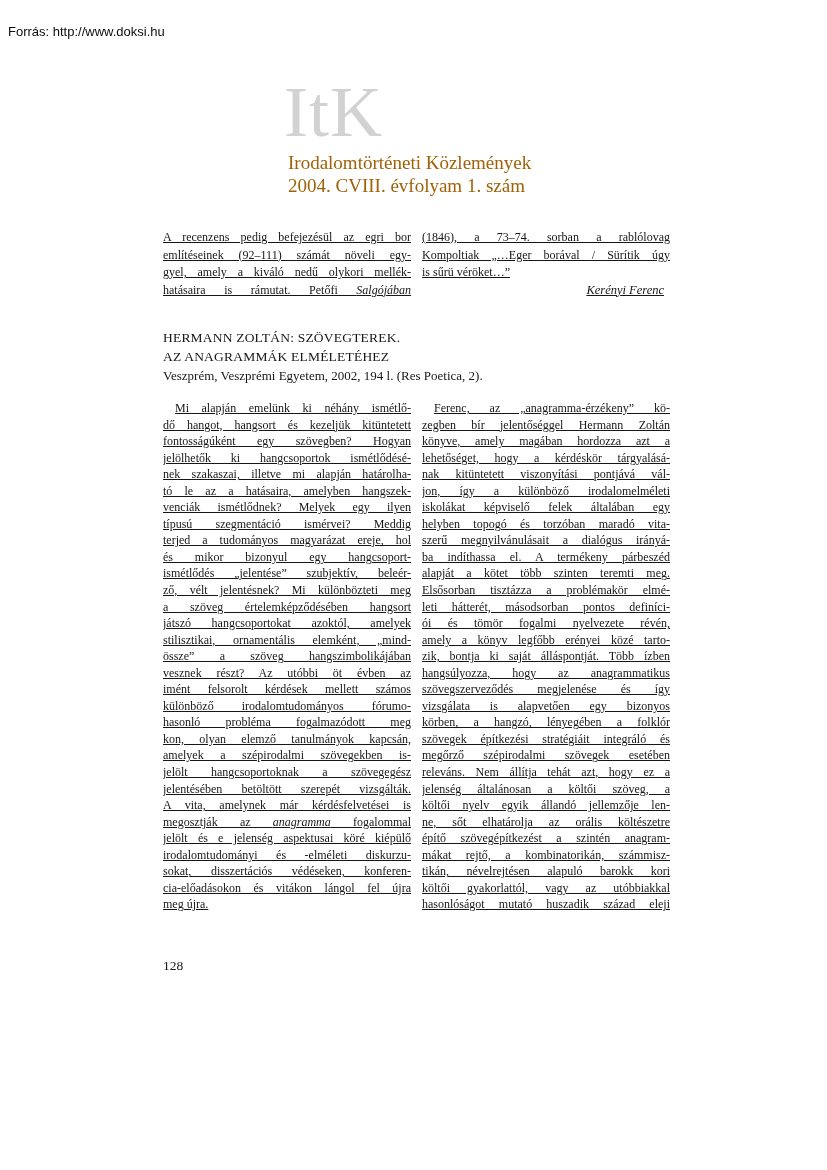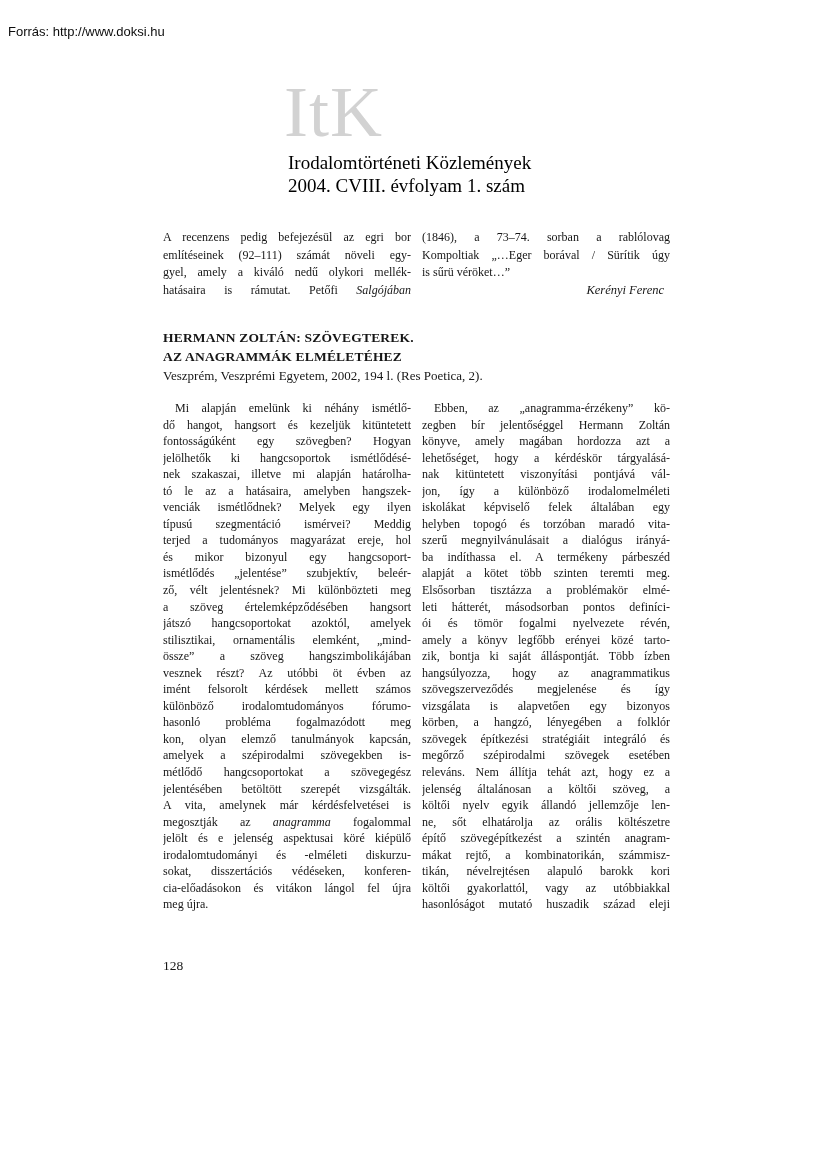--- a/index.html
+++ b/index.html
@@ -13,49 +13,49 @@
   }
   .masthead-logo {
     position:absolute; left:284px; top:76px;
     font-size:72px; line-height:72px; color:#cfcfcf; letter-spacing:1px;
   }
   .masthead-sub {
     position:absolute; left:288px; top:151px;
     font-size:19px; line-height:23px; color:#d6d6d6;
   }
   .cols { position:absolute; left:163px; width:507px; display:flex; gap:11px; }
-  .col { width:248px; }
+  .col { width:248px;text-decoration:underline; }
   .intro-cols { top:229px; }
   .body-cols  { top:400px; }
   .tline {
     font-size:12px; line-height:17.5px; height:17.5px; overflow:hidden;
     text-align:justify; text-align-last:justify; white-space:normal;
   }
   .body-cols .tline { line-height:16.55px; height:16.55px; }
   .tline.noj { text-align-last:left; }
   .tline.ind { text-indent:12px; }
   .author-line {
     font-size:12.5px; line-height:17.5px; height:17.5px;
     text-align:right; padding-right:6px; font-style:italic;
   }
   .heading { position:absolute; left:163px; top:328px; width:507px; }
-  .heading .ht { font-weight:bold; font-size:13.5px; line-height:19px; letter-spacing:0.2px; }
+  .heading .ht { font-weight:normal; font-size:13.5px; line-height:19px; letter-spacing:0.2px; }
   .heading .imprint { font-size:13px; line-height:19px; }
   .page-number { position:absolute; left:163px; top:958px; font-size:13.5px; }
   em { font-style:italic; }
 </style>
 </head>
 <body>
 
 <div class="page">
 
   <div class="source-note">Forrás: http://www.doksi.hu</div>
 
   <div class="masthead-logo" style="color: rgb(210, 210, 210);">ItK</div>
-  <div class="masthead-sub" style="color: #000000;">
+  <div class="masthead-sub" style="color: #a16207;">
     <div>Irodalomtörténeti Közlemények</div>
     <div>2004. CVIII. évfolyam 1. szám</div>
   </div>
 
   <div class="cols intro-cols">
     <div class="col">
         <div class="tline">A recenzens pedig befejezésül az egri bor</div>
         <div class="tline">említéseinek (92–111) számát növeli egy-</div>
         <div class="tline">gyel, amely a kiváló nedű olykori mellék-</div>
         <div class="tline">hatásaira is rámutat. Petőfi <em>Salgójában</em></div>
@@ -93,32 +93,32 @@
         <div class="tline">a szöveg értelemképződésében hangsort</div>
         <div class="tline">játszó hangcsoportokat azoktól, amelyek</div>
         <div class="tline">stilisztikai, ornamentális elemként, „mind-</div>
         <div class="tline">össze” a szöveg hangszimbolikájában</div>
         <div class="tline">vesznek részt? Az utóbbi öt évben az</div>
         <div class="tline">imént felsorolt kérdések mellett számos</div>
         <div class="tline">különböző irodalomtudományos fórumo-</div>
         <div class="tline">hasonló probléma fogalmazódott meg</div>
         <div class="tline">kon, olyan elemző tanulmányok kapcsán,</div>
         <div class="tline">amelyek a szépirodalmi szövegekben is-</div>
-        <div class="tline">métlődő hangcsoportokat a szövegegész</div>
+        <div class="tline">jelölt hangcsoportoknak a szövegegész</div>
         <div class="tline">jelentésében betöltött szerepét vizsgálták.</div>
         <div class="tline">A vita, amelynek már kérdésfelvetései is</div>
         <div class="tline">megosztják az <em>anagramma</em> fogalommal</div>
         <div class="tline">jelölt és e jelenség aspektusai köré kiépülő</div>
         <div class="tline">irodalomtudományi és -elméleti diskurzu-</div>
         <div class="tline">sokat, disszertációs védéseken, konferen-</div>
         <div class="tline">cia-előadásokon és vitákon lángol fel újra</div>
         <div class="tline noj">meg újra.</div>
       </div>
     <div class="col">
-        <div class="tline ind">Ebben, az „anagramma-érzékeny” kö-</div>
+        <div class="tline ind">Ferenc, az „anagramma-érzékeny” kö-</div>
         <div class="tline">zegben bír jelentőséggel Hermann Zoltán</div>
         <div class="tline">könyve, amely magában hordozza azt a</div>
         <div class="tline">lehetőséget, hogy a kérdéskör tárgyalásá-</div>
         <div class="tline">nak kitüntetett viszonyítási pontjává vál-</div>
         <div class="tline">jon, így a különböző irodalomelméleti</div>
         <div class="tline">iskolákat képviselő felek általában egy</div>
         <div class="tline">helyben topogó és torzóban maradó vita-</div>
         <div class="tline">szerű megnyilvánulásait a dialógus irányá-</div>
         <div class="tline">ba indíthassa el. A termékeny párbeszéd</div>
         <div class="tline">alapját a kötet több szinten teremti meg.</div>

